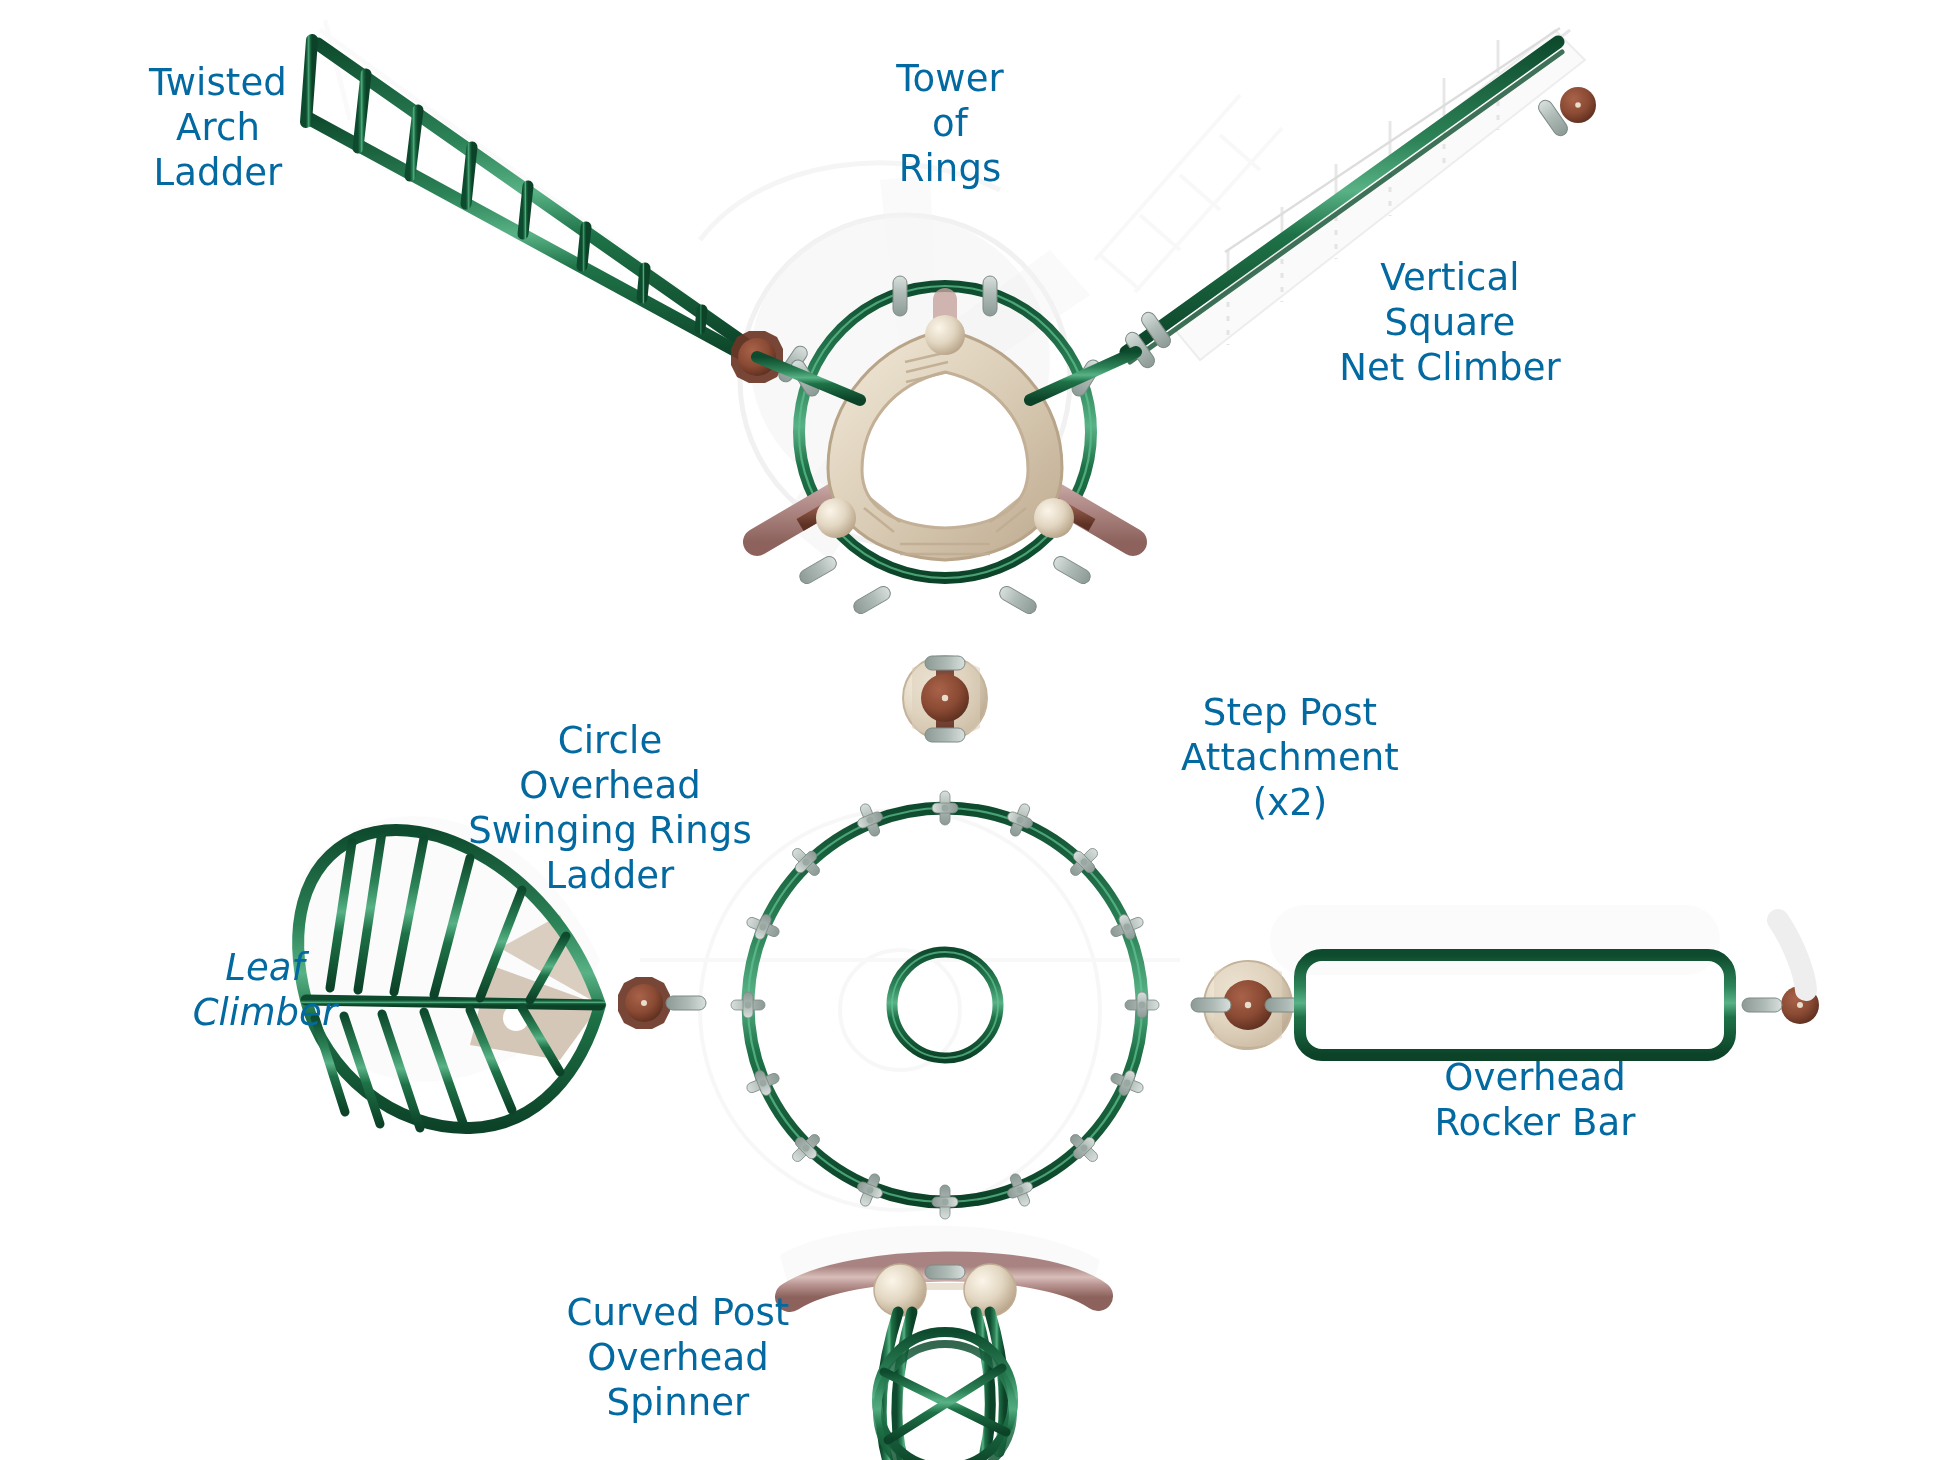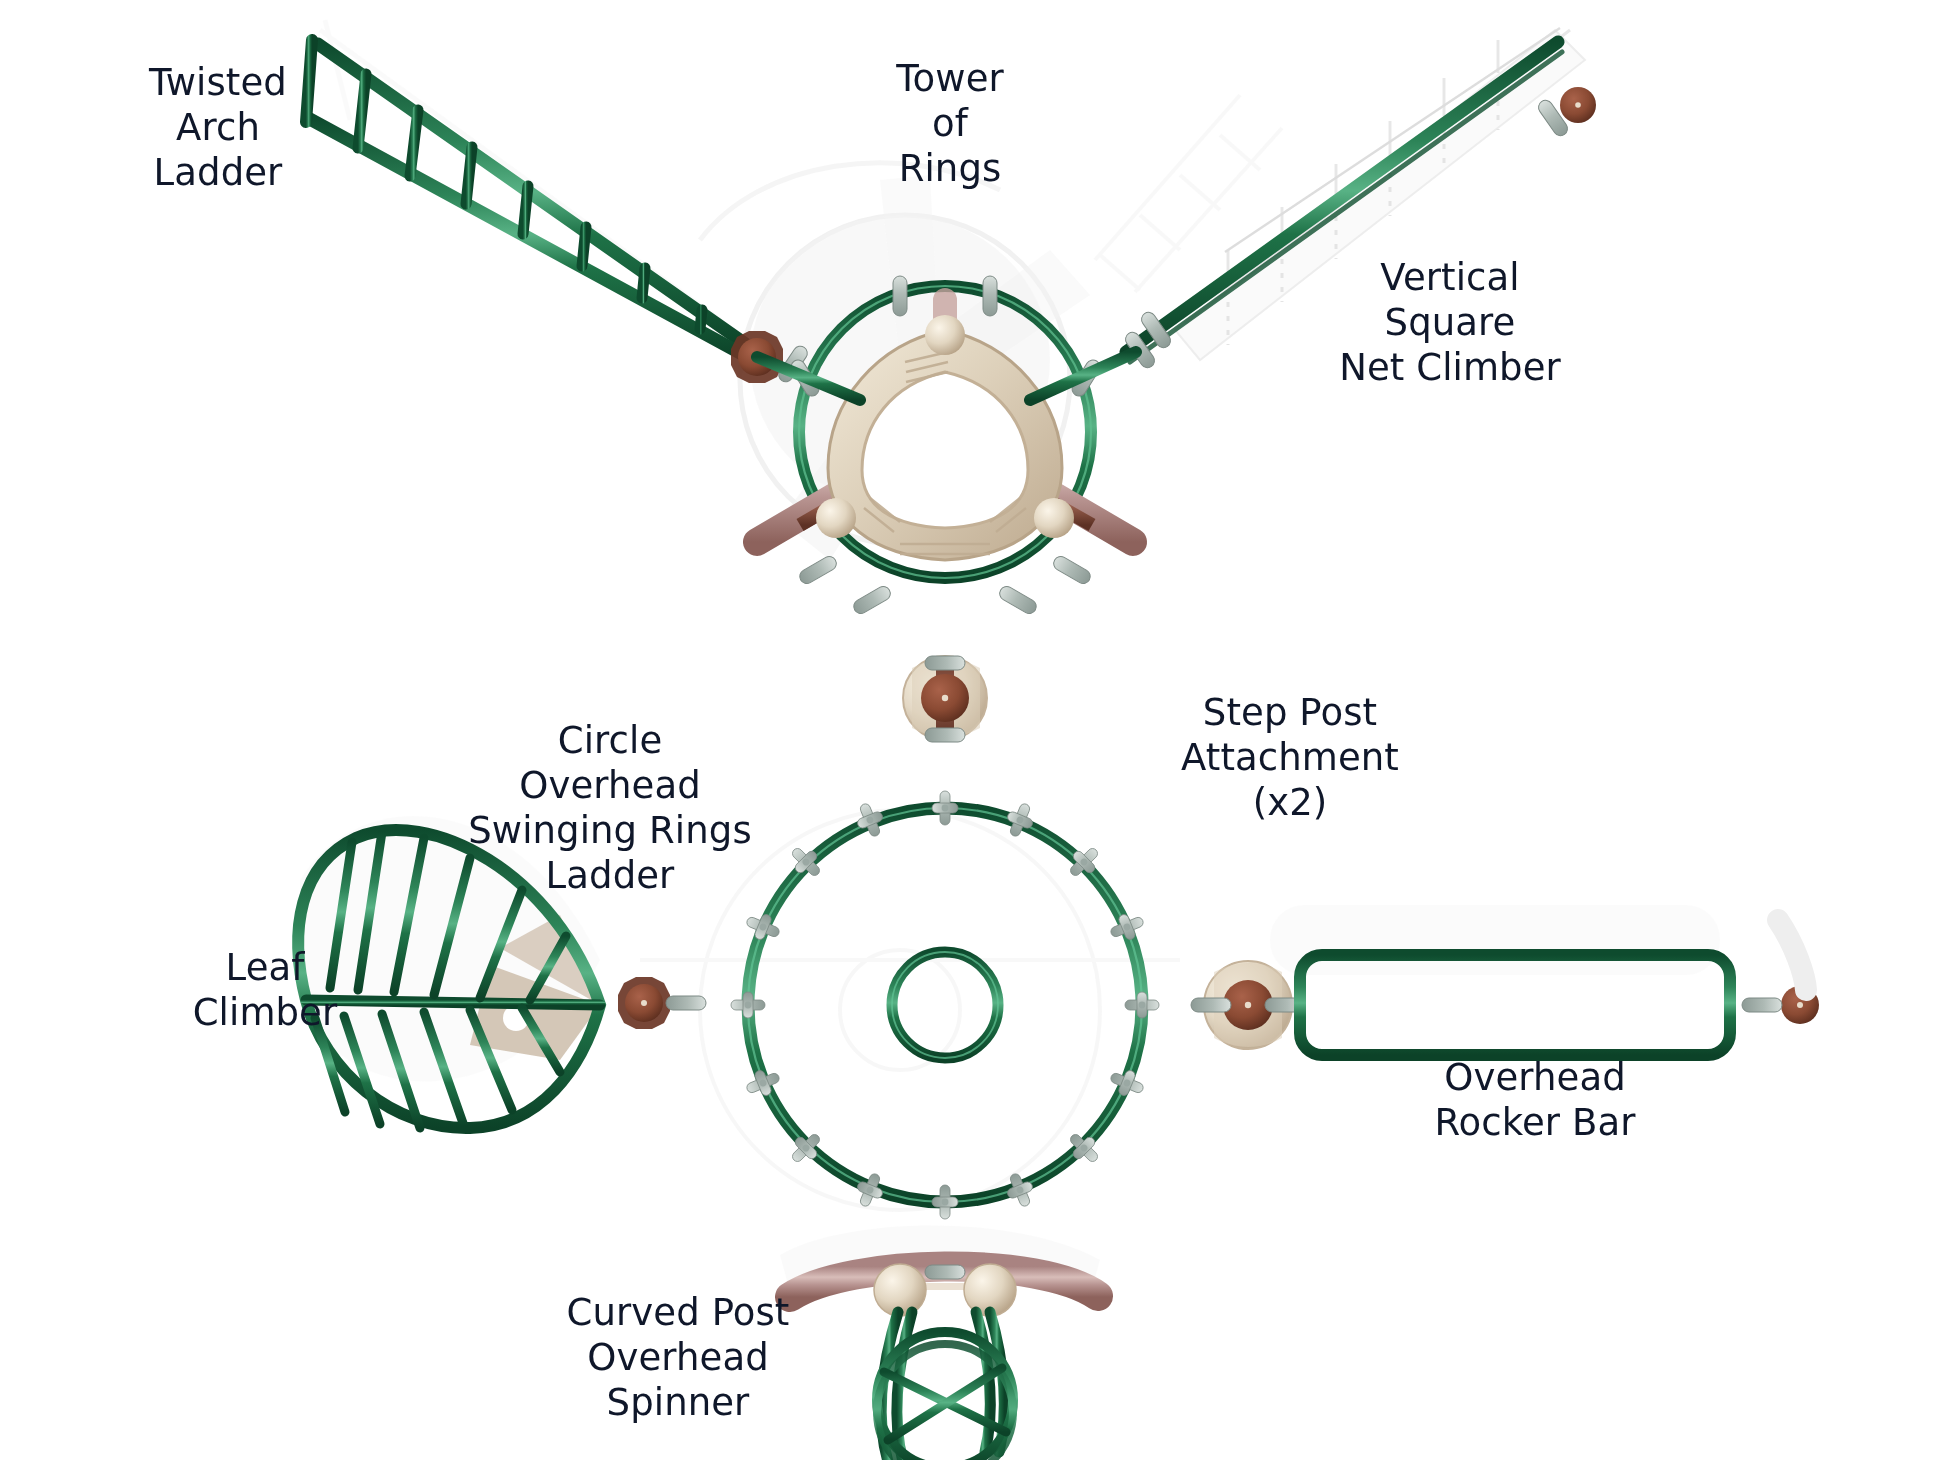--- a/index.html
+++ b/index.html
@@ -17,36 +17,36 @@
     font-family: "DejaVu Sans", "Liberation Sans", sans-serif;
   }
   #diagram-svg {
     position: absolute;
     left: 0; top: 0;
     width: 1946px;
     height: 1460px;
   }
   .label {
     position: absolute;
-    color: #0f172a;
+    color: #0369a1;
     font-family: "DejaVu Sans", "Liberation Sans", sans-serif;
     font-size: 37px;
     line-height: 1.22;
     text-align: center;
     white-space: pre-line;
     letter-spacing: 0.1px;
     user-select: none;
   }
   
   #label-twisted-arch-ladder { left: 78px;  top: 60px;  width: 280px; }
   #label-tower-of-rings      { left: 815px; top: 56px;  width: 270px; }
   #label-vertical-net        { left: 1280px;top: 255px; width: 340px; }
   #label-circle-rings-ladder { left: 440px; top: 718px; width: 340px; }
   #label-step-post           { left: 1140px;top: 690px; width: 300px; text-align: center; }
-  #label-leaf-climber        { left: 140px; top: 945px; width: 250px; }
+  #label-leaf-climber        { left: 140px; top: 945px; width: 250px; font-style: italic; }
   #label-overhead-rocker     { left: 1390px;top: 1055px;width: 290px; }
   #label-curved-spinner      { left: 518px; top: 1290px;width: 320px; }
 </style>
 </head>
 <body>
 
 <div id="stage">
 
   <svg id="diagram-svg" viewBox="0 0 1946 1460" xmlns="http://www.w3.org/2000/svg">
     <defs>

